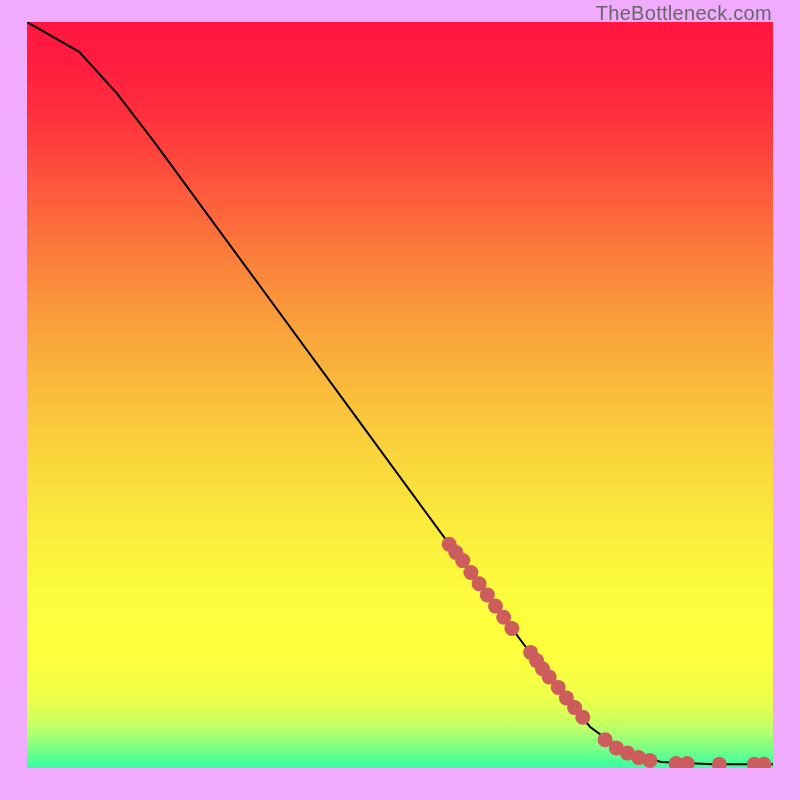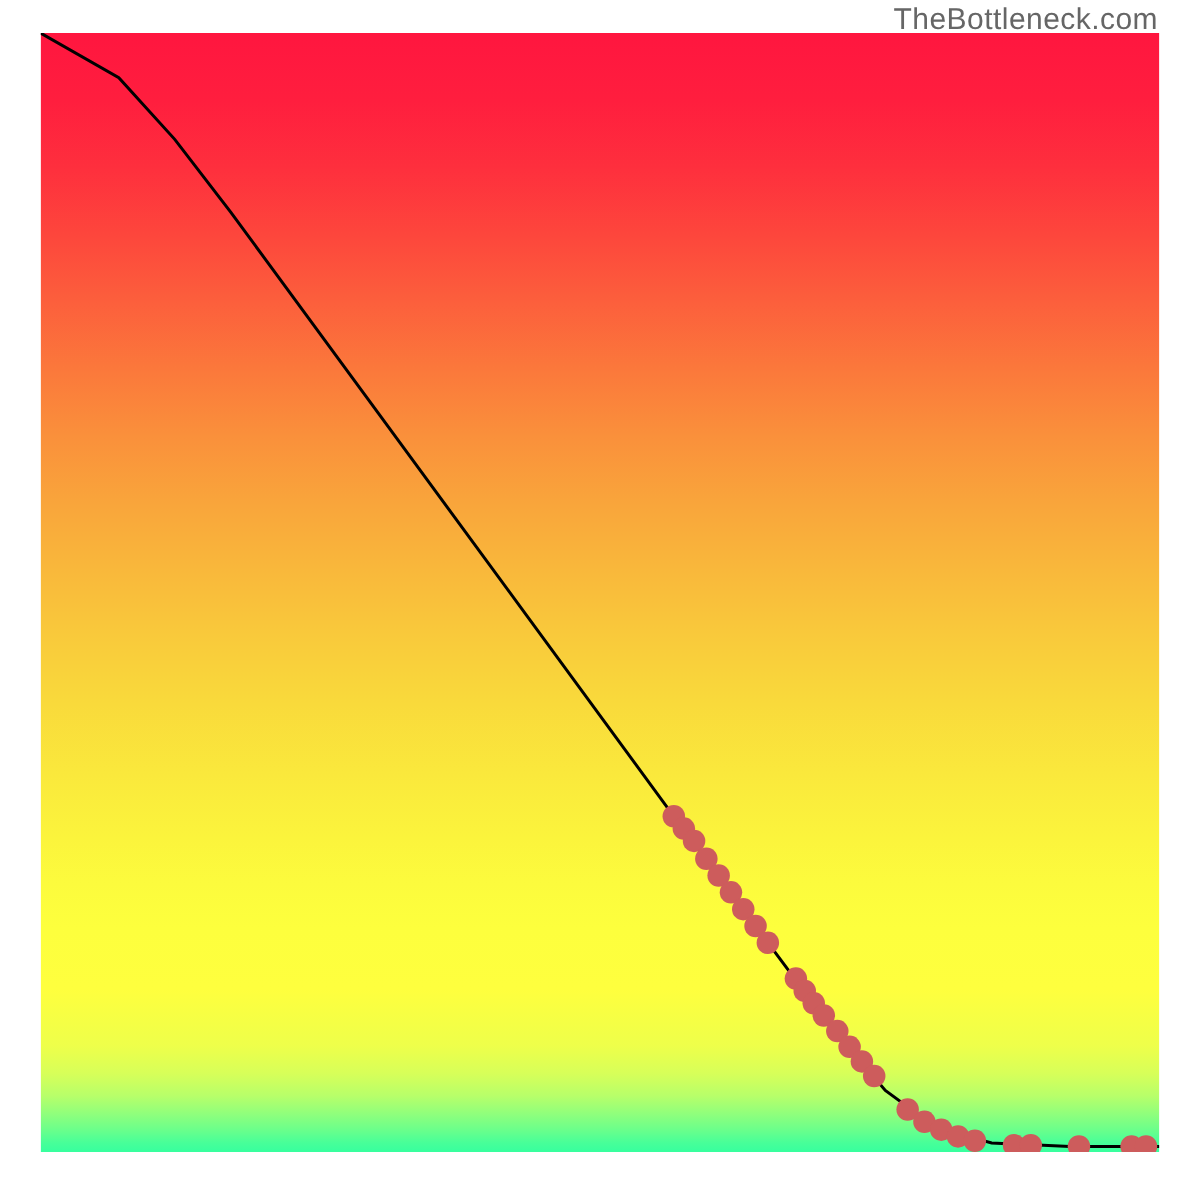--- a/index.html
+++ b/index.html
@@ -10,21 +10,21 @@
     background: #000;
     overflow: hidden;
     font-family: Arial, Helvetica, sans-serif;
   }
   .frame {
     position: absolute;
     top: 0;
     left: 0;
     width: 800px;
     height: 800px;
-    background: #ffffff;
+    background: #f0abfc;
   }
   .plot {
     position: absolute;
     left: 27px;
     top: 22px;
     width: 746px;
     height: 746px;
     overflow: hidden;
   }
   .watermark {

